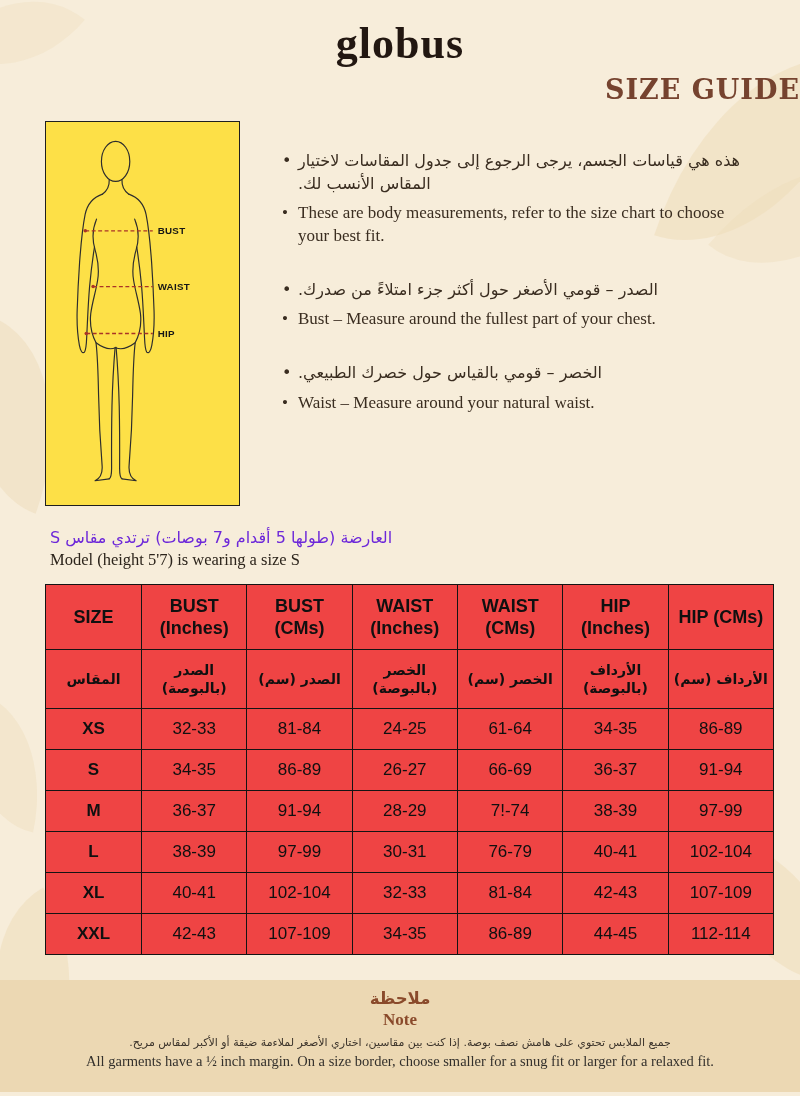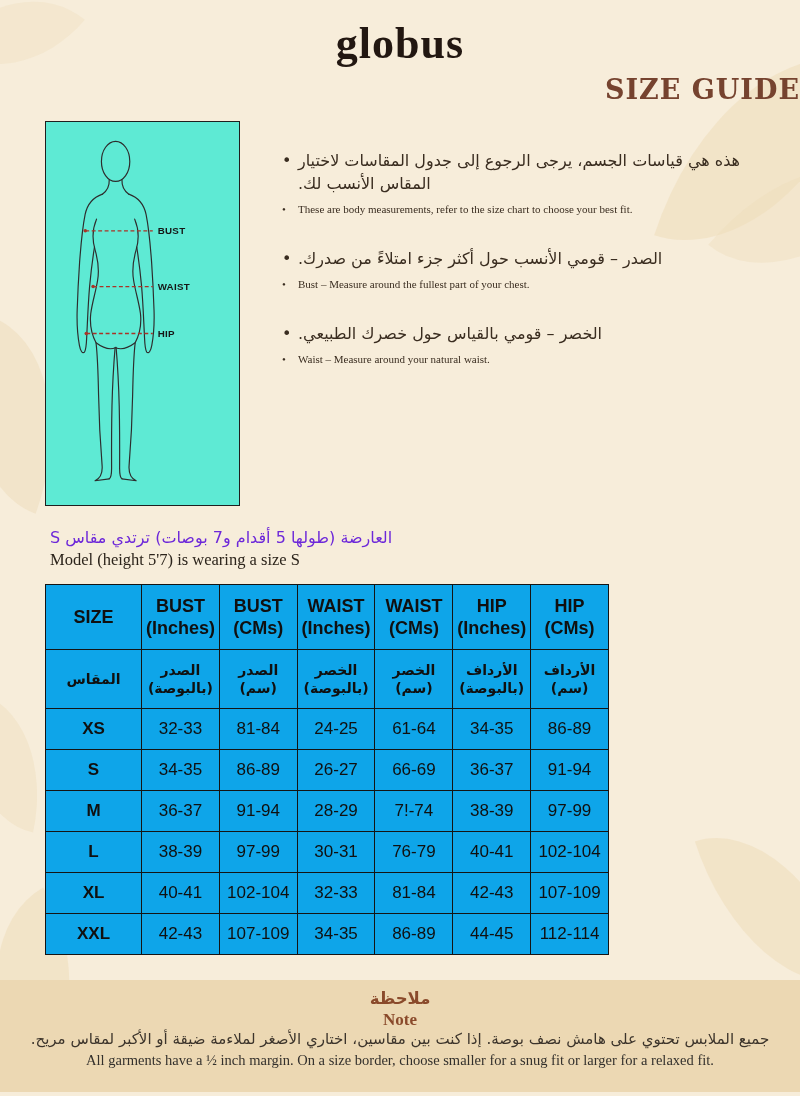--- a/index.html
+++ b/index.html
@@ -16,51 +16,51 @@
   .leaf-g{left:-38px;top:700px;width:85px;height:125px;border-radius:0 100% 0 100%;transform:rotate(12deg);opacity:.4;}
 
   .layer{position:relative;z-index:1;}
 
   .brand{margin-top:22px;text-align:center;font-family:"Liberation Serif", serif;font-weight:700;
          font-size:44px;line-height:1;color:#221711;letter-spacing:1px;}
   .title{margin-top:8px;text-align:right;font-family:"DejaVu Serif", serif;font-weight:700;
          font-size:27px;color:#76432f;letter-spacing:1px;}
 
   .content{display:flex;padding:16px 45px 0 45px;gap:40px;}
-  .figure-box{flex:none;width:195px;height:385px;background:#5eead4;border:1.6px solid #1f1f1f;
+  .figure-box{flex:none;width:195px;height:385px;background:#fde047;border:1.6px solid #1f1f1f;
               box-sizing:border-box;display:flex;align-items:center;justify-content:center;}
   .fig-label{font-family:"Liberation Sans", sans-serif;font-size:10px;font-weight:bold;fill:#161616;letter-spacing:.3px;}
 
   .bullets{flex:1;padding-top:28px;}
   .bullet-group{margin-bottom:30px;}
   .bullet{position:relative;padding-left:18px;margin-bottom:7px;}
   .bullet::before{content:"\2022";position:absolute;left:2px;top:0;color:#3a2d20;}
   .bullet.ar{direction:rtl;text-align:left;font-family:"DejaVu Sans", sans-serif;
              font-size:16px;line-height:1.45;color:#3a2d20;}
-  .bullet.en{font-family:"Liberation Serif", serif;font-size:11px;line-height:1.35;color:#3a2d20;}
+  .bullet.en{font-family:"Liberation Serif", serif;font-size:17px;line-height:1.35;color:#3a2d20;}
 
   .model-note{padding:22px 45px 0 50px;}
   .model-ar{direction:rtl;text-align:left;font-family:"DejaVu Sans", sans-serif;font-size:16px;color:#6d28d9;}
   .model-en{font-family:"Liberation Serif", serif;font-size:16.5px;color:#2c241b;margin-top:3px;}
 
-  table.size-table{margin:14px 45px 0 45px;width:564px;border-collapse:collapse;background:#0ea5e9;
+  table.size-table{margin:14px 45px 0 45px;width:729px;border-collapse:collapse;background:#ef4444;
                    table-layout:fixed;}
   table.size-table th, table.size-table td{border:1.4px solid #141414;text-align:center;
                    vertical-align:middle;padding:2px;color:#101010;}
   col.c0{width:96px;}
   .hrow-en th{font-family:"Liberation Sans", sans-serif;font-weight:700;font-size:18px;height:60px;line-height:1.25;}
   .hrow-ar th{direction:rtl;font-family:"DejaVu Sans", sans-serif;font-weight:700;font-size:14px;height:54px;line-height:1.3;}
   .drow td{font-family:"Liberation Sans", sans-serif;font-size:17px;height:36px;}
   .drow td.size-col{font-weight:700;}
 
   .note-band{position:absolute;left:0;right:0;bottom:4px;height:112px;background:#ecd8b3;z-index:1;
              text-align:center;box-sizing:border-box;padding-top:9px;}
   .note-title-ar{font-family:"DejaVu Sans", sans-serif;font-weight:700;font-size:16.5px;color:#8a4a2b;}
   .note-title-en{font-family:"Liberation Serif", serif;font-weight:700;font-size:17px;color:#8a4a2b;margin-top:2px;}
-  .note-body-ar{direction:rtl;font-family:"DejaVu Sans", sans-serif;font-size:15px;color:#3c342b;}
+  .note-body-ar{direction:rtl;font-family:"DejaVu Sans", sans-serif;font-size:11px;color:#3c342b;margin-top:6px;}
   .note-body-en{font-family:"Liberation Serif", serif;font-size:14.5px;color:#33302c;margin-top:4px;}
 </style>
 </head>
 <body>
 
 <div class="page">
 
   <div class="leaf leaf-a"></div>
   <div class="leaf leaf-b"></div>
   <div class="leaf leaf-c"></div>
@@ -103,21 +103,21 @@
           <text class="fig-label" x="108" y="206.5">HIP</text>
         </svg>
       </div>
 
       <div class="bullets">
         <div class="bullet-group">
           <div class="bullet ar">هذه هي قياسات الجسم، يرجى الرجوع إلى جدول المقاسات لاختيار المقاس الأنسب لك.</div>
           <div class="bullet en">These are body measurements, refer to the size chart to choose your best fit.</div>
         </div>
         <div class="bullet-group">
-          <div class="bullet ar">الصدر – قومي الأنسب حول أكثر جزء امتلاءً من صدرك.</div>
+          <div class="bullet ar">الصدر – قومي الأصغر حول أكثر جزء امتلاءً من صدرك.</div>
           <div class="bullet en">Bust – Measure around the fullest part of your chest.</div>
         </div>
         <div class="bullet-group">
           <div class="bullet ar">الخصر – قومي بالقياس حول خصرك الطبيعي.</div>
           <div class="bullet en">Waist – Measure around your natural waist.</div>
         </div>
       </div>
     </div>
 
     <div class="model-note">

